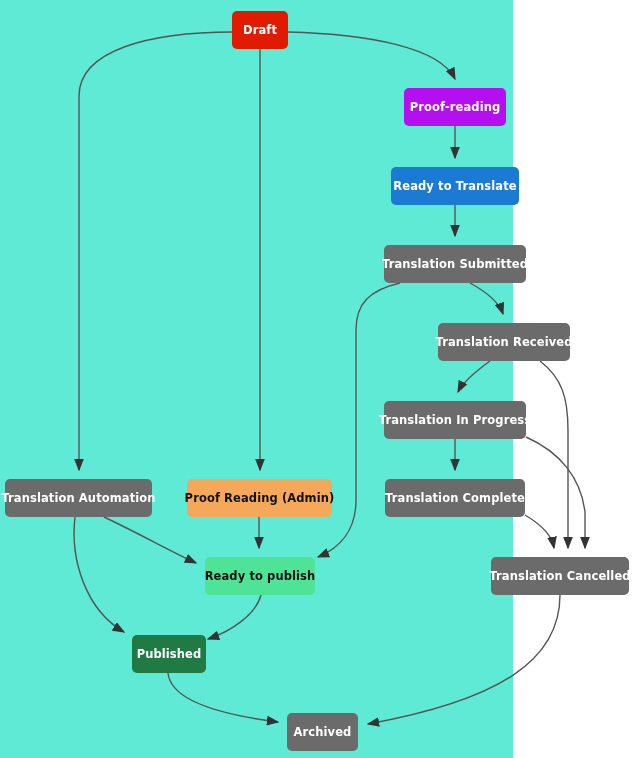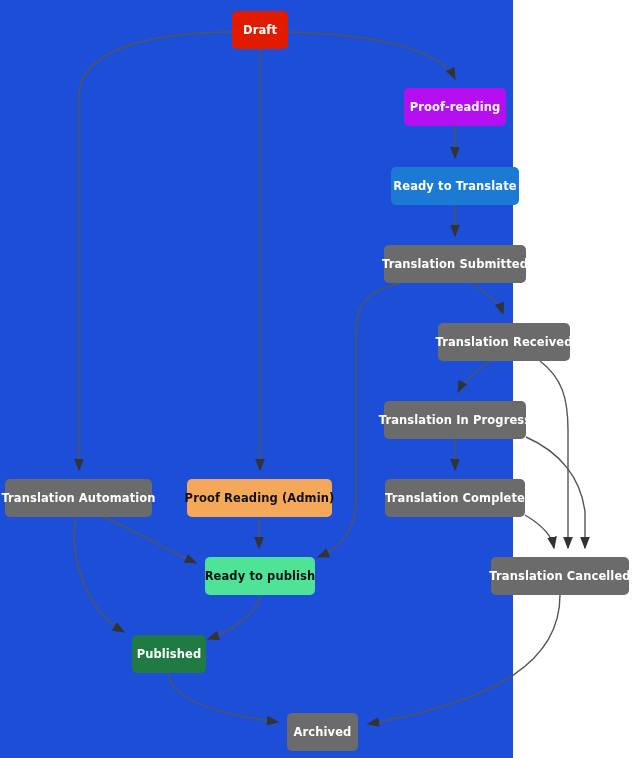--- a/index.html
+++ b/index.html
@@ -11,21 +11,21 @@
   body {
     width: 635px;
     height: 758px;
     font-family: "DejaVu Sans", "Liberation Sans", sans-serif;
     overflow: hidden;
   }
   #diagram-root {
     position: relative;
     width: 513px;
     height: 758px;
-    background: #1d4ed8;
+    background: #5eead4;
   }
   svg#flow-svg {
     position: absolute;
     top: 0;
     left: 0;
     width: 635px;
     height: 758px;
     display: block;
   }
   .edge-path {

